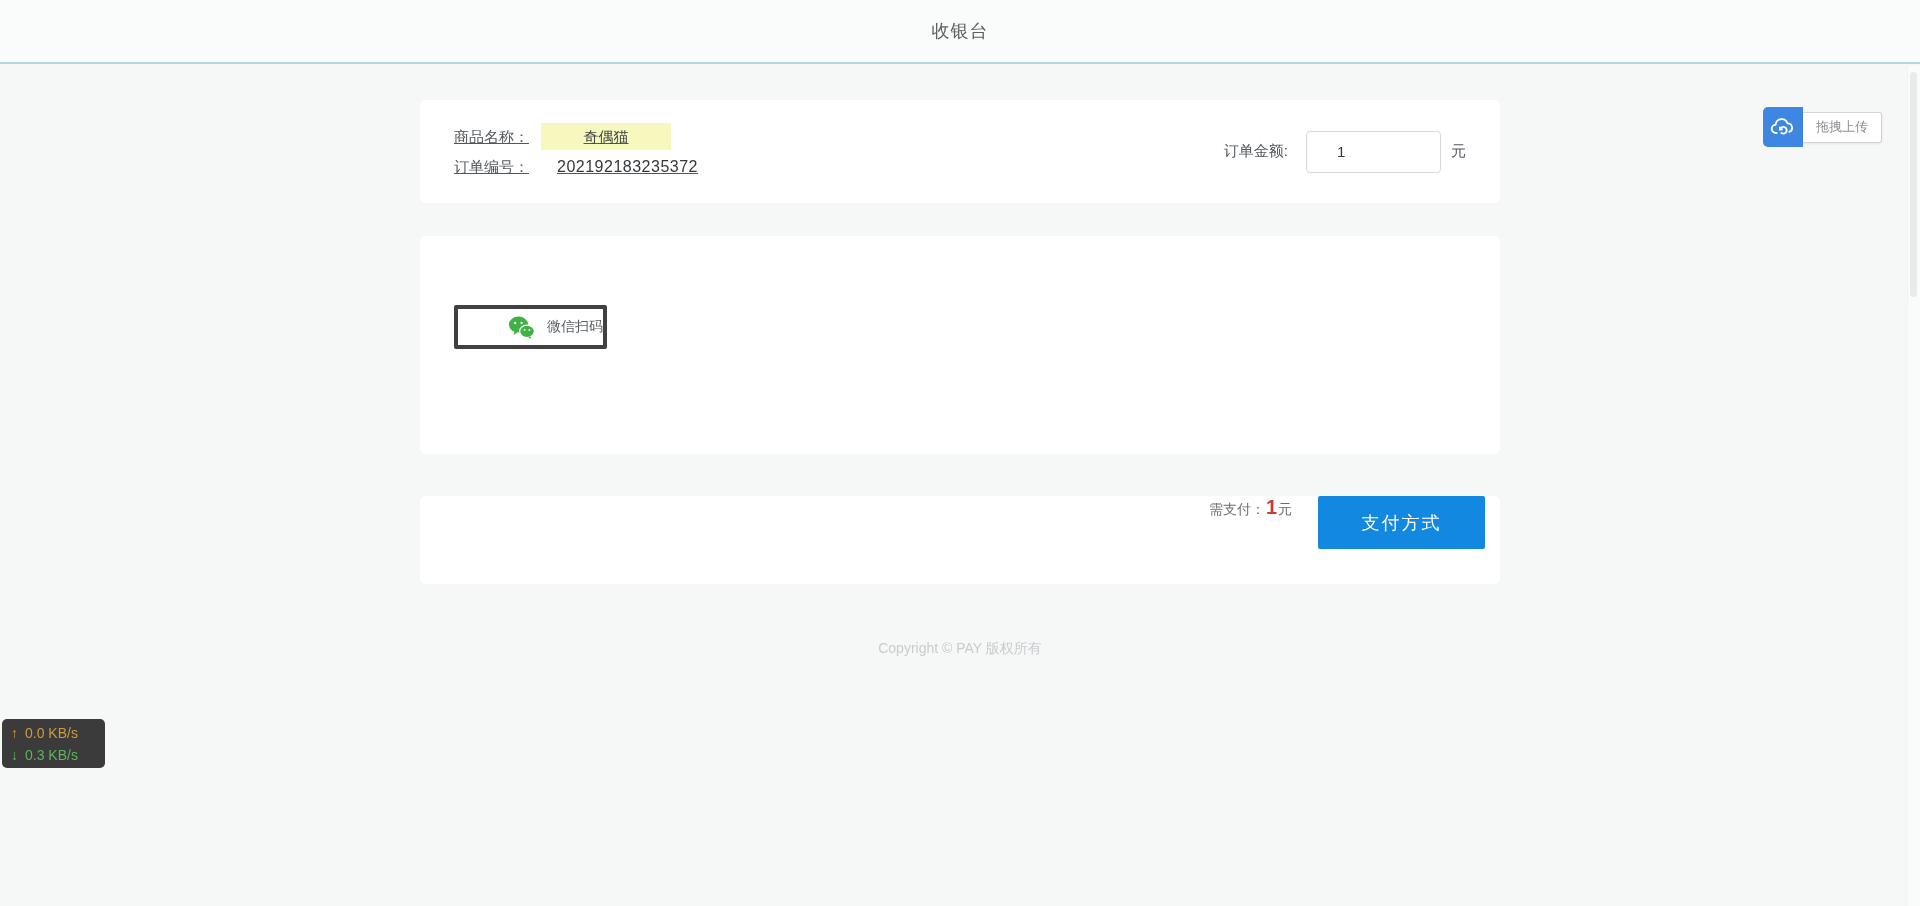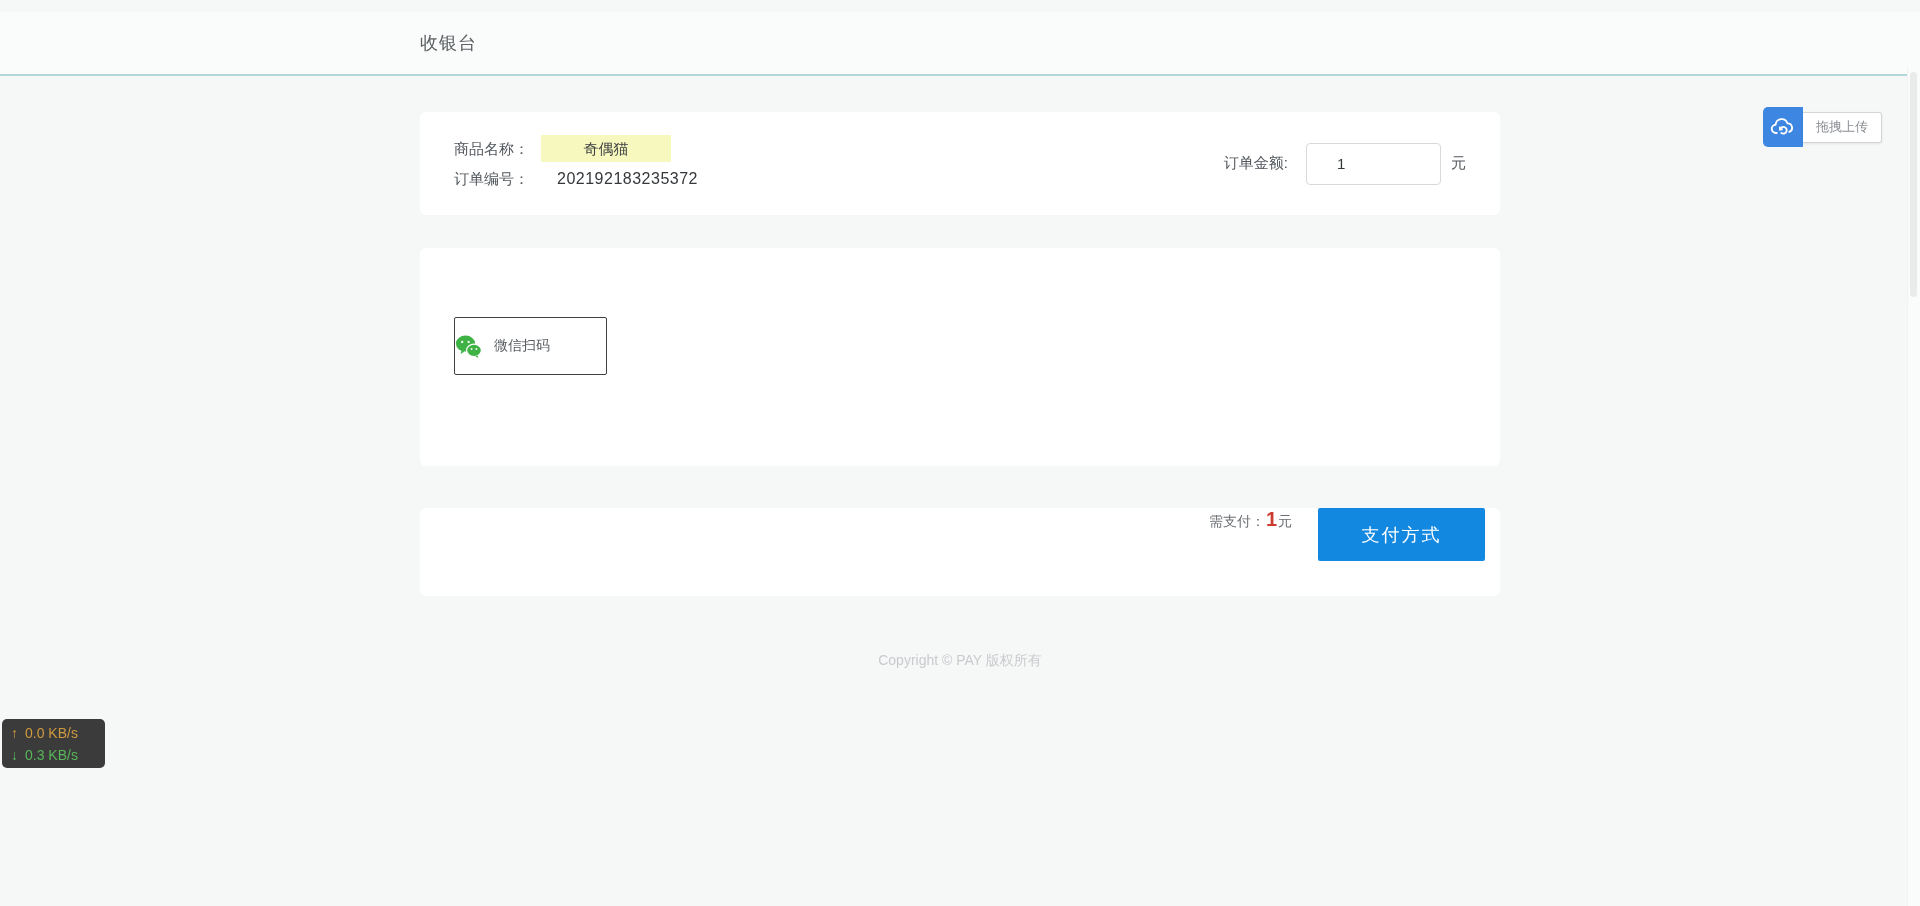--- a/index.html
+++ b/index.html
@@ -12,37 +12,37 @@
     color:#4a4d50;
   }
   
   .header {
     height:64px;
     background:#fafbfb;
     border-bottom:2px solid #b4d7dc;
   }
   .header-inner {
     width:1080px; height:100%;
-    margin:12px auto;
-    display:flex; align-items:center; justify-content:flex-start;
+    margin:0 auto;
+    display:flex; align-items:center; justify-content:center;
   }
   .header-title { font-size:18px; color:#5c6063; letter-spacing:1px; }
 
   
   .container { width:1080px; margin:0 auto; }
   .card { background:#ffffff; border-radius:6px; }
 
   
   .card-order {
     margin-top:36px; height:103px;
     padding:0 34px;
     display:flex; align-items:center; justify-content:space-between;
   }
   .order-left { font-size:15px; color:#52575c; }
-  .order-row { line-height:30px; display:flex; align-items:center; }
+  .order-row { line-height:30px; display:flex; align-items:center;text-decoration:underline; }
   .product-highlight {
     display:inline-block;
     width:130px; height:27px; line-height:27px;
     margin-left:12px;
     background:#f7f8bd;
     color:#3f4245;
     text-align:center;
     font-size:15px;
   }
   .order-no-value { margin-left:28px; color:#35383b; font-size:16px; letter-spacing:0.5px; }
@@ -61,24 +61,24 @@
   .amount-unit { margin-left:10px; font-size:15px; color:#52575c; }
 
   
   .card-paymethod {
     margin-top:33px; height:218px;
     padding:42px 34px 0 34px;
   }
   .section-title { font-size:16px; color:#37393c; }
   .pay-option {
     margin-top:27px;
-    width:153px; height:58px;
-    border:1px solid #404040; border-radius:2px;
+    width:153px; height:44px;
+    border:4px solid #404040; border-radius:2px;
     background:#fff;
-    display:flex; align-items:center; justify-content:flex-start;
+    display:flex; align-items:center; justify-content:flex-end;
     cursor:pointer;
   }
   .pay-option .icon { width:27px; height:23px; margin-right:12px; flex:none; display:flex; }
   .pay-option-label { font-size:14px; color:#5a5e62; }
 
   
   .card-checkout {
     margin-top:42px; height:88px;
     padding:0 15px 0 34px;
     display:flex; justify-content:flex-end;

